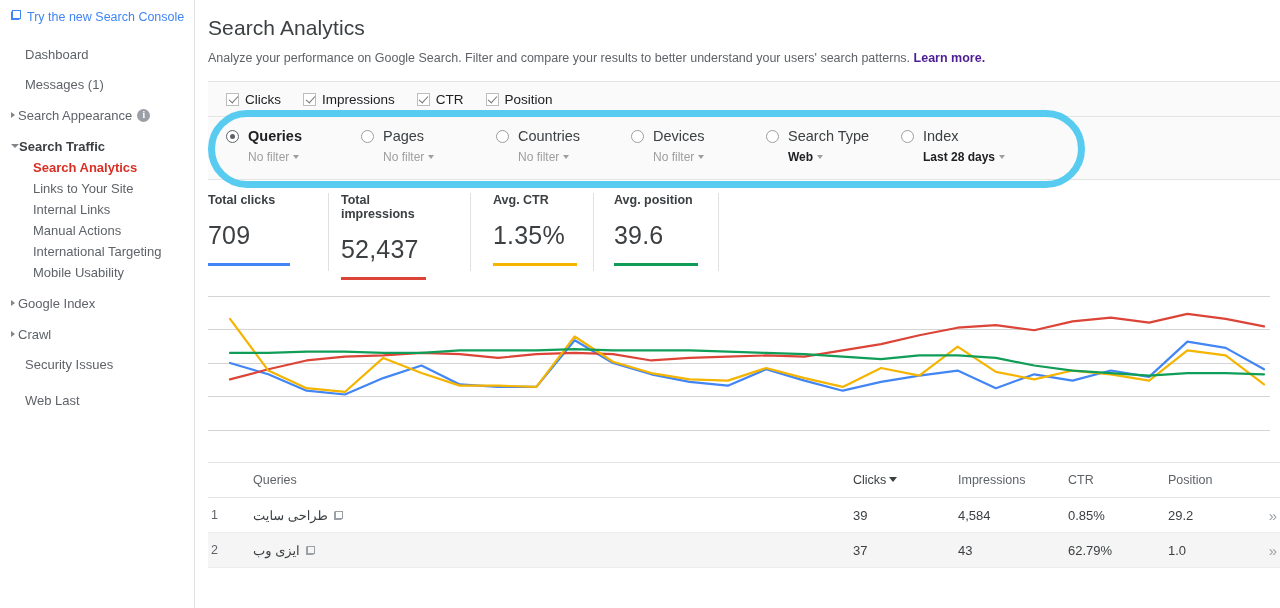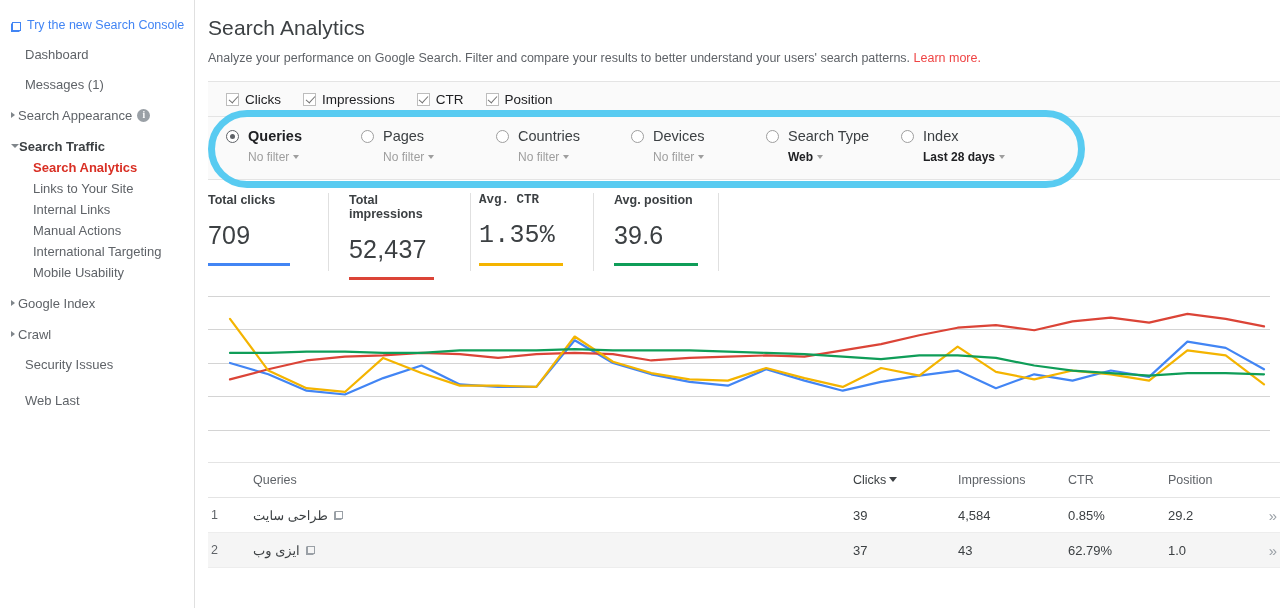--- a/index.html
+++ b/index.html
@@ -21,21 +21,21 @@
   }
   .side-link {
     display: flex; align-items: center;
     height: 21px; padding-left: 25px;
     font-size: 13px; color: #5f6368;
     white-space: nowrap;
   }
   .side-top {
     color: #4285f4; font-size: 12.5px;
     height: 22px; padding-left: 11px;
-    display: flex; align-items: flex-end; gap: 6px;
+    display: flex; align-items: flex-start; gap: 6px;
   }
   .ext-ico {
     display: inline-block; width: 10px; height: 10px;
     position: relative; flex: 0 0 10px;
   }
   .ext-ico::before {
     content: ""; position: absolute; left: 0; bottom: 0;
     width: 7px; height: 7px;
     border: 1.2px solid #4285f4; border-top-color: transparent; border-right-color: transparent;
   }
@@ -83,21 +83,21 @@
   #main { flex: 1; position: relative; background: #fff; height: 608px; }
 
   .page-title {
     font-size: 21px; color: #3c4043; font-weight: normal;
     padding: 16px 0 0 13px; letter-spacing: .1px;
   }
   .page-desc {
     font-size: 12.5px; color: #5f6368;
     padding: 11px 0 0 13px;
   }
-  .page-desc a { color: #ef4444; text-decoration: none; }
+  .page-desc a { color: #4c1d95; text-decoration: none; font-weight: bold; }
 
   
   .metric-bar {
     margin: 16px 0 0 13px;
     height: 36px;
     border-top: 1px solid #e4e4e4;
     border-bottom: 1px solid #e4e4e4;
     background: #fafafa;
     display: flex; align-items: center;
     padding-left: 18px; gap: 22px;
@@ -384,28 +384,28 @@
     </div>
 
     <div class="cards">
       <div class="card" style="width:120px;">
         <div class="card-inner">
           <div class="card-label">Total clicks</div>
           <div class="card-value">709</div>
           <div class="card-bar" style="background:#4285f4;width:82px;"></div>
         </div>
       </div>
-      <div class="card" style="width:142px;padding-left:20px;">
+      <div class="card" style="width:142px;padding-left:12px;">
         <div class="card-inner">
           <div class="card-label">Total impressions</div>
           <div class="card-value">52,437</div>
           <div class="card-bar" style="background:#db4437;width:85px;"></div>
         </div>
       </div>
-      <div class="card" style="width:123px;padding-left:8px;font-family:Liberation Mono, monospace;">
+      <div class="card" style="width:123px;padding-left:22px;">
         <div class="card-inner">
           <div class="card-label">Avg. CTR</div>
           <div class="card-value">1.35%</div>
           <div class="card-bar" style="background:#f4b400;width:84px;"></div>
         </div>
       </div>
       <div class="card" style="width:125px;padding-left:20px;">
         <div class="card-inner">
           <div class="card-label">Avg. position</div>
           <div class="card-value">39.6</div>

